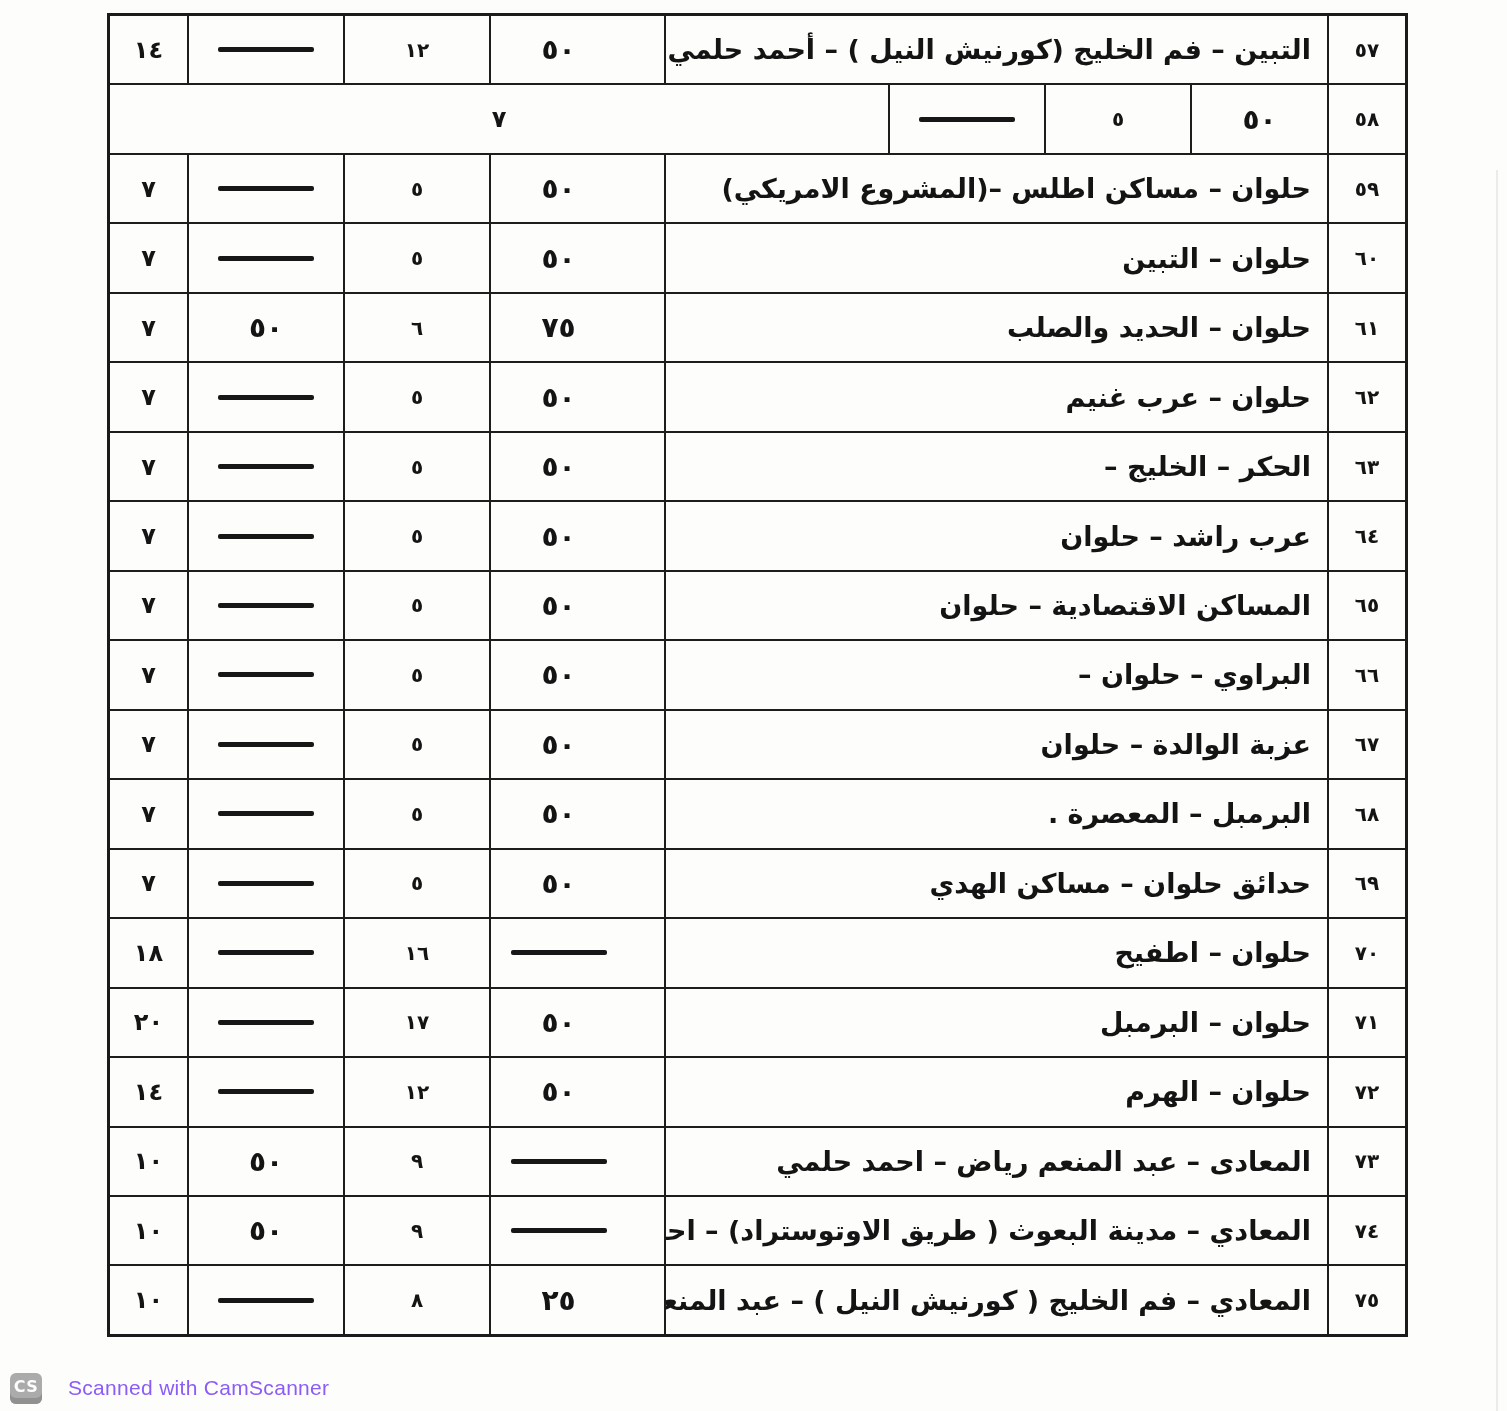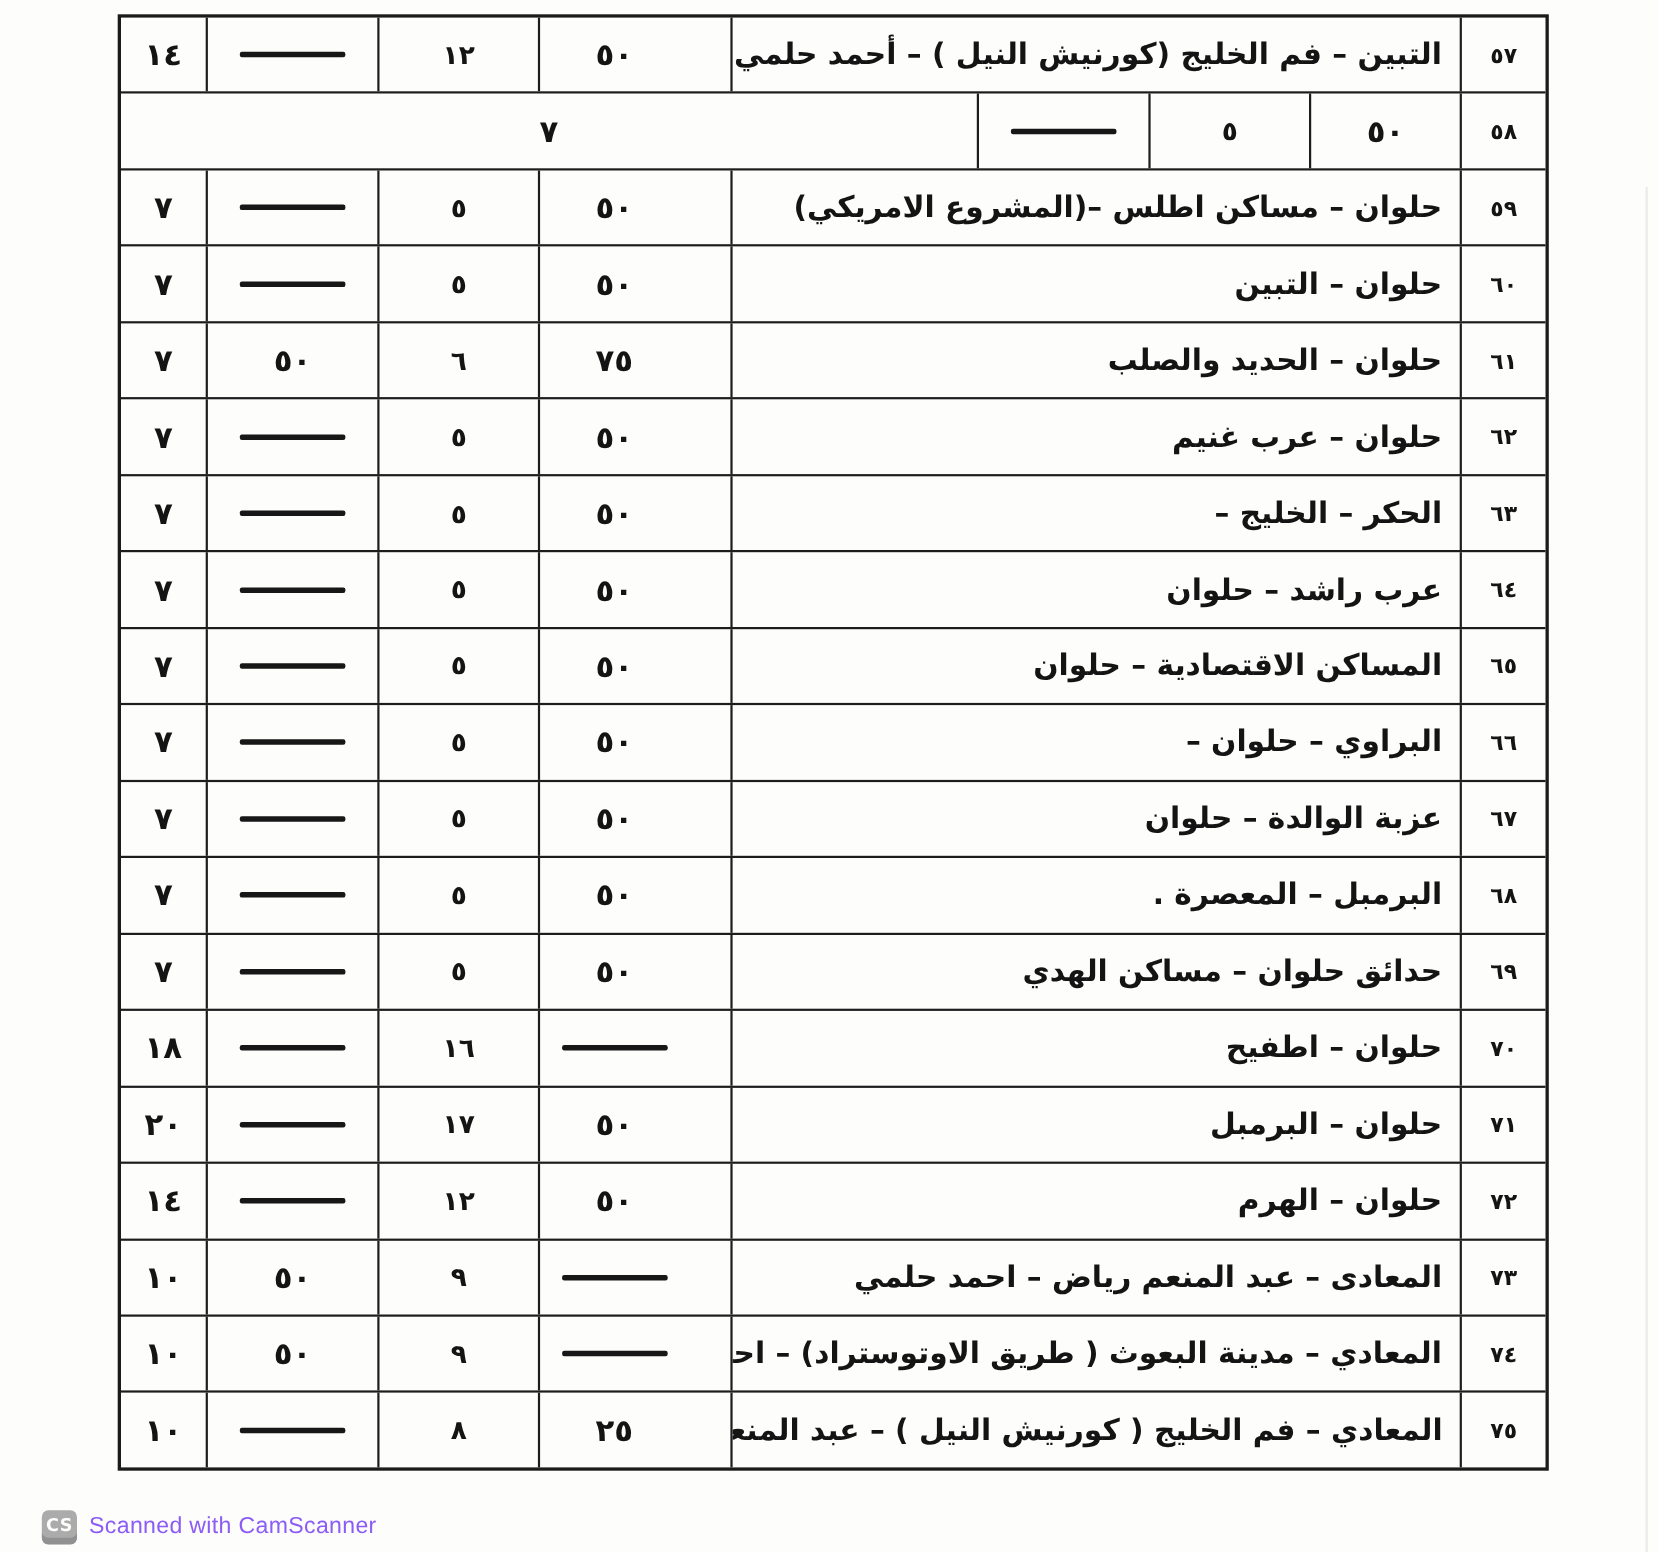--- a/index.html
+++ b/index.html
@@ -56,37 +56,36 @@
   .cell.name  {
     width: 663px;
     justify-content: flex-start;
     padding: 0 16px 0 4px;
     font-size: 27px;
     white-space: nowrap;
     letter-spacing: -0.5px;
     margin-left: 38px;
   }
   .cell.v1 { width: 137px; font-size: 28px; }
-  .cell.v2 { width: 146px; font-size: 24px; }
+  .cell.v2 { width: 146px; font-size: 20px; }
   .cell.v3 { width: 156px; font-size: 28px; }
-  .cell.v4 { flex: 1 1 auto; font-size: 28px; }
+  .cell.v4 { flex: 1 1 auto; font-size: 24px; }
   .dash {
     width: 96px; height: 5px;
     background: #171717;
     border-radius: 2px;
   }
   
   .watermark {
     position: absolute;
     left: 10px; top: 1372px;
     height: 32px;
     display: flex;
     align-items: center;
-    gap: 11px;
-    margin-left: 28px;
+    gap: 26px;
   }
   .cs-badge {
     position: relative;
     width: 32px; height: 31px;
     background: #ababab;
     border-radius: 6px;
     display: flex;
     align-items: center;
     justify-content: center;
     color: #fdfdfc;

